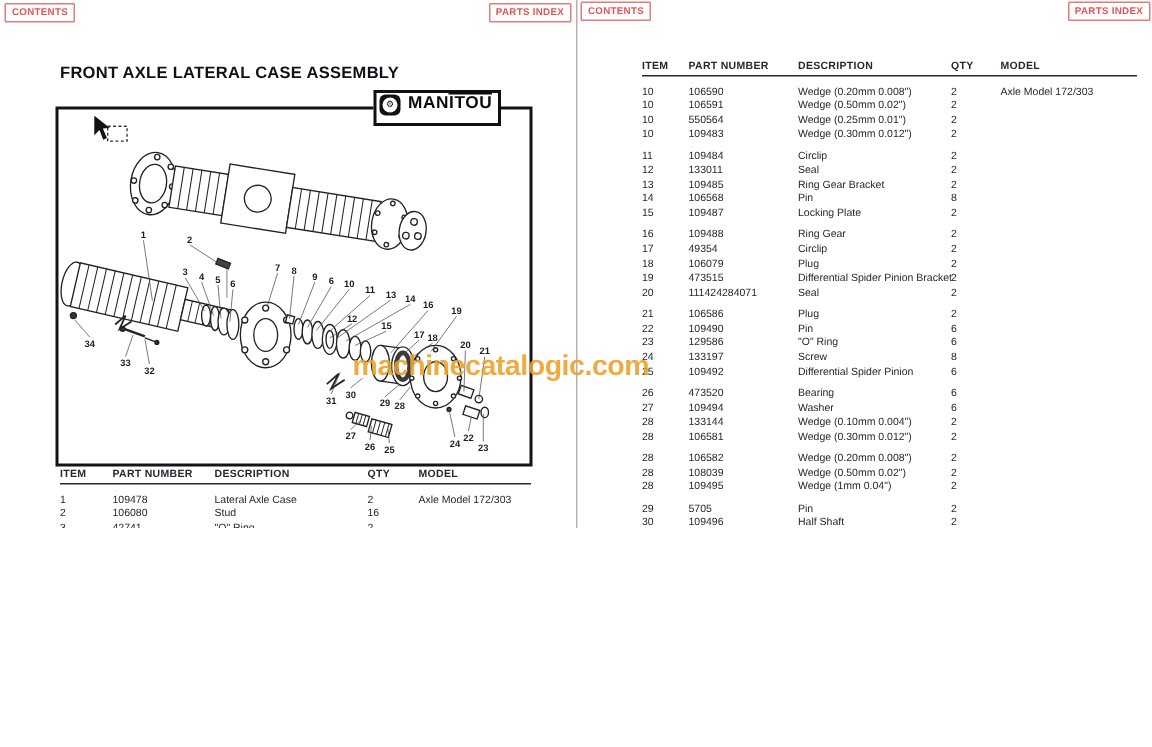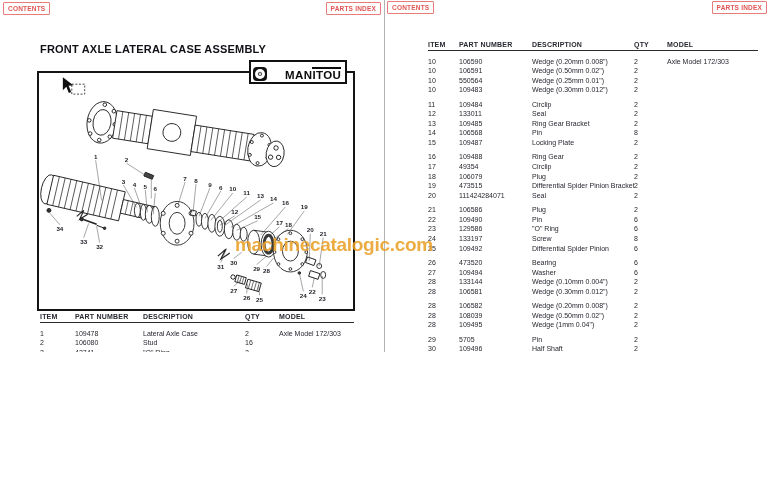--- a/index.html
+++ b/index.html
@@ -11,22 +11,22 @@
   .nav-btn{position:absolute;top:2px;font-size:6.5px;font-weight:700;letter-spacing:.2px;
            color:#e25555;border:1px solid #e87a7a;background:#fff;padding:2px 4px;
            border-radius:1px;cursor:pointer;white-space:nowrap;}
   .btn-left{left:3px;}
   .btn-right{right:3px;}
   .page-title{position:absolute;left:40px;top:43px;font-size:11px;font-weight:700;
               letter-spacing:.2px;color:#101116;white-space:nowrap;}
   .diagram-box{position:absolute;left:37px;top:71px;width:314px;height:236px;
                border:2px solid #141414;background:#fff;}
   .diagram-box svg{display:block;}
-  .logo{position:absolute;left:249px;top:60px;height:18px;display:flex;align-items:flex-end;
-        gap:18px;border:2px solid #111;background:#fff;padding:1px 4px 1px 2px;z-index:5;}
+  .logo{position:absolute;left:249px;top:60px;height:18px;display:flex;align-items:flex-start;
+        gap:5px;border:2px solid #111;background:#fff;padding:1px 4px 1px 2px;z-index:5;}
   .logo-icon{width:14px;height:14px;background:#111;border-radius:4px;display:flex;
              align-items:center;justify-content:center;}
   .logo-icon .c{width:10px;height:10px;background:#fff;border-radius:50%;display:flex;
                 align-items:center;justify-content:center;font-size:6px;color:#111;line-height:10px;}
   .logo-text{font-size:11.5px;font-weight:800;letter-spacing:.4px;color:#0c0c0c;white-space:nowrap;}
   .logo-text .bar{border-top:2px solid #0c0c0c;}
   .parts-table{position:absolute;font-size:7px;color:#26282f;}
   .thead{display:grid;font-weight:700;border-bottom:1px solid #2a2a2a;padding-bottom:1.5px;
          margin-bottom:6px;letter-spacing:.2px;}
   .prow{display:grid;height:9.6px;line-height:9.6px;white-space:nowrap;}

